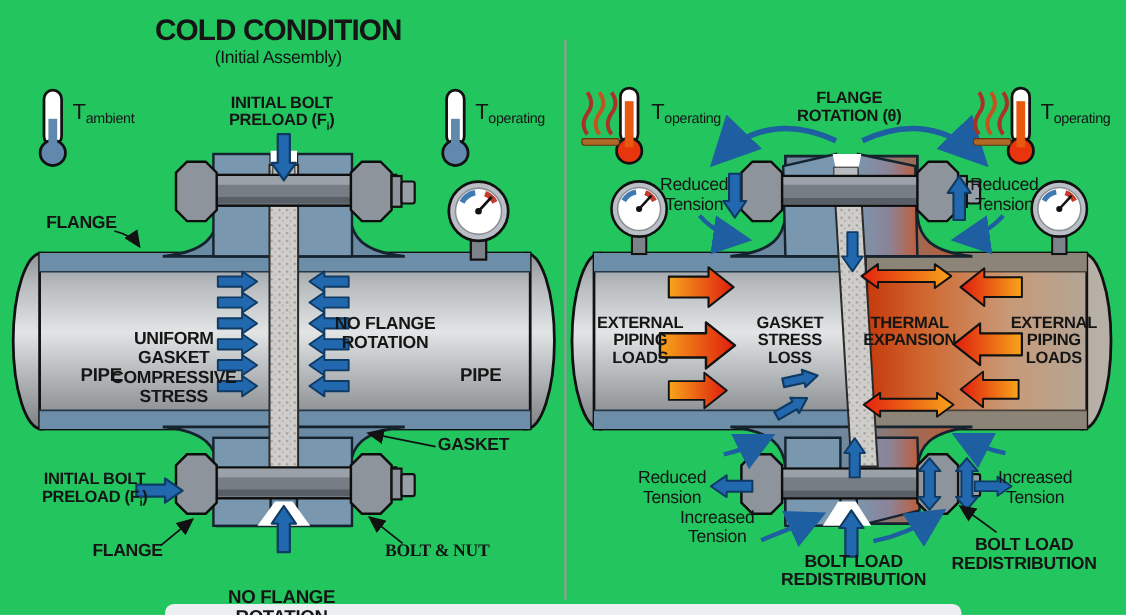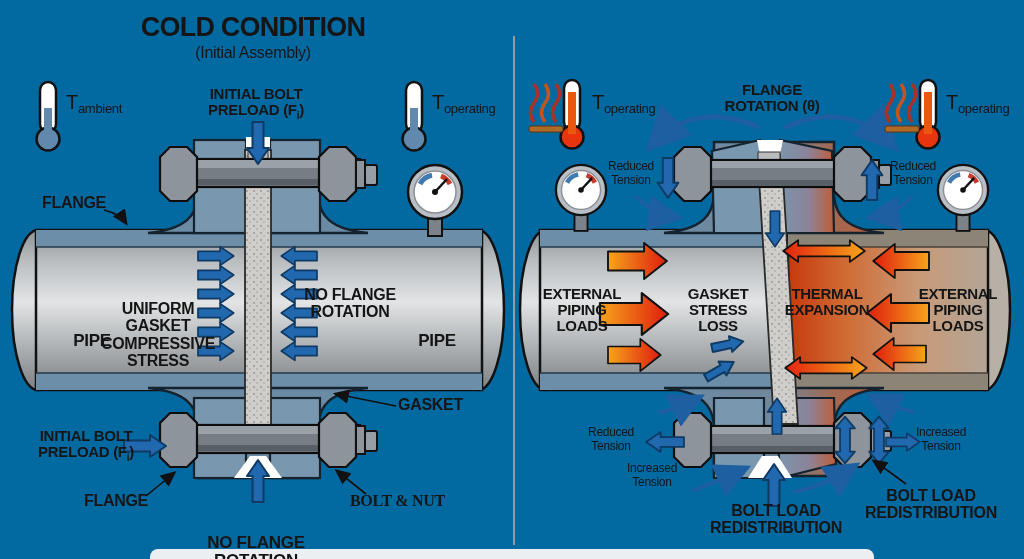--- a/index.html
+++ b/index.html
@@ -1,26 +1,26 @@
 <!DOCTYPE html>
 <html><head>
 <meta charset="utf-8">
 <style>
   html,body{margin:0;padding:0;background:#fff;}
-  .stage{position:relative;width:1024px;height:559px;background:#0369a1;overflow:hidden;
+  .stage{position:relative;width:1024px;height:559px;background:#22c55e;overflow:hidden;
          font-family:"Liberation Sans",sans-serif;color:#111;}
   .stage svg{position:absolute;left:0;top:0;}
   .lbl{position:absolute;white-space:pre-line;line-height:1.08;letter-spacing:-0.3px;color:#151515;text-align:right;}
   .ctr{transform:translateX(-50%);text-align:center;}
   .title{font-size:27px;font-weight:700;letter-spacing:-0.8px;}
   .subtitle{font-size:16px;font-weight:400;}
   .b15{font-size:15px;font-weight:700;}
   .b16{font-size:16px;font-weight:700;}
   .b17{font-size:17px;font-weight:700;margin-top:32px;}
-  .r15{font-size:12px;font-weight:400;line-height:1.15;}
+  .r15{font-size:16px;font-weight:400;line-height:1.15;}
   .tT{font-size:20px;font-weight:400;}
   .tSub{font-size:13px;font-weight:400;position:relative;top:4px;}
   sub.subi{font-size:10px;}
 </style>
 </head>
 <body>
 
 <div class="stage">
 
 <svg width="1024" height="559" viewBox="0 0 1024 559">

